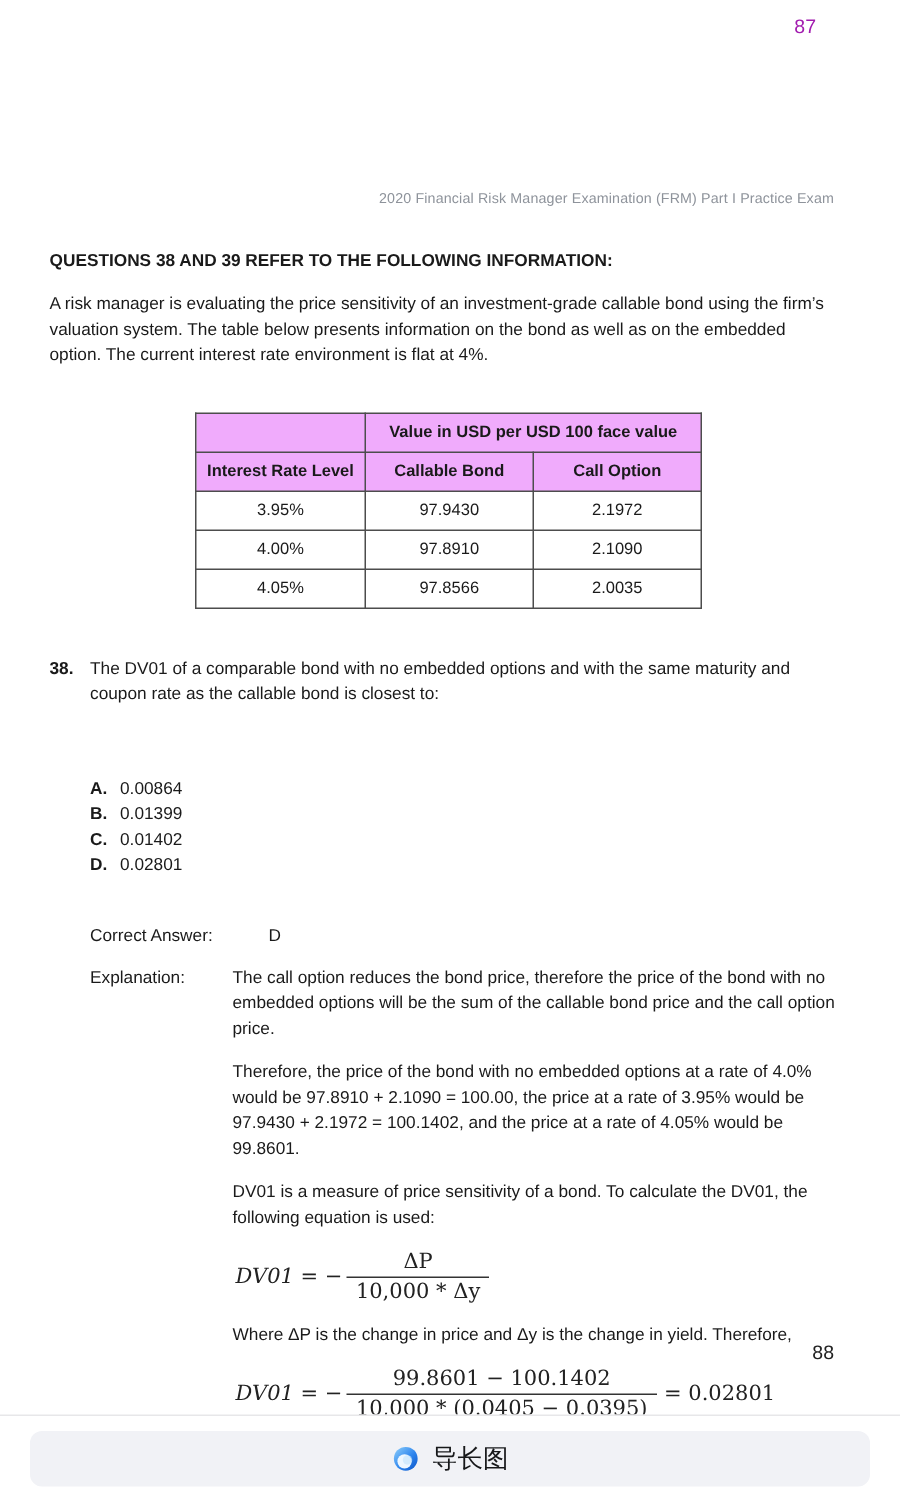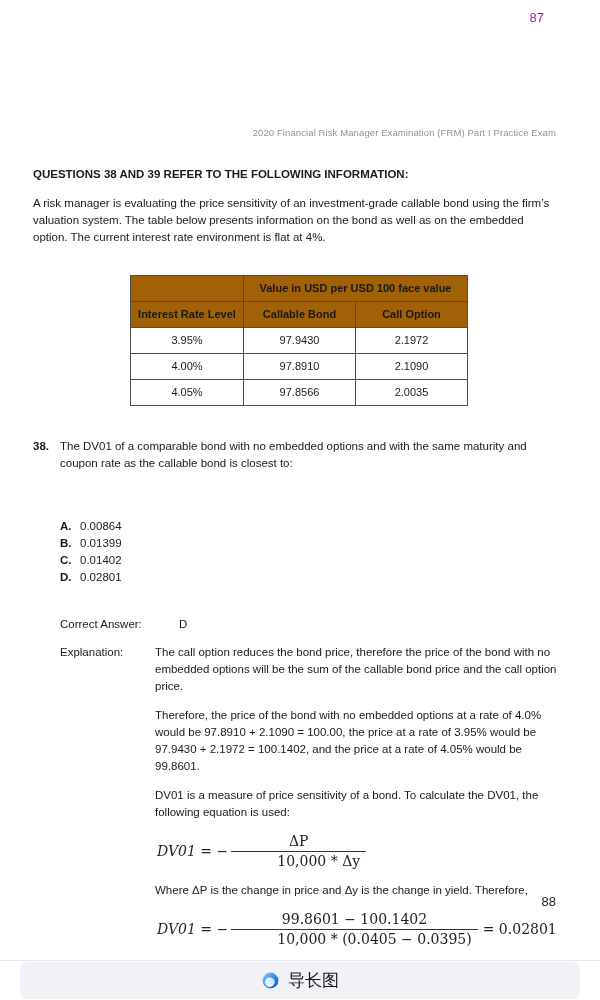--- a/index.html
+++ b/index.html
@@ -10,21 +10,21 @@
   }
   .pagenum-top { position:absolute; top:10px; right:56px; font-size:13px; color:#a21caf; }
   .doc-header { position:absolute; top:127px; right:44px; font-size:9.5px; color:#8e939b; letter-spacing:.1px; }
   .content { position:absolute; top:166px; left:33px; width:527px; font-size:11.5px; line-height:17px; }
 
   .section-heading { font-weight:bold; margin:0 0 12px 0; }
   .intro { margin:0 0 29px 0; }
 
   table.bond { border-collapse:collapse; margin-left:97px; width:337px; font-size:11px; table-layout:fixed; }
   table.bond td, table.bond th { border:1px solid #4d4d4d; text-align:center; padding:4px 2px; height:24px; }
-  table.bond .hdr { background:#a16207; font-weight:bold; }
+  table.bond .hdr { background:#f0abfc; font-weight:bold; }
   table.bond col.c1 { width:113px; } table.bond col.c2 { width:112px; } table.bond col.c3 { width:112px; }
 
   .qblock { margin-top:32px; }
   .qrow { display:flex; }
   .qnum { width:27px; font-weight:bold; flex:none; }
   .qtext { flex:1; }
 
   .options { margin:46px 0 0 27px; }
   .opt { display:flex; line-height:17px; }
   .opt .letter { width:20px; font-weight:bold; flex:none; }
@@ -33,27 +33,27 @@
   .answer-row .label { width:95px; flex:none; }
   .expl-row { display:flex; margin-top:11px; margin-left:27px; }
   .expl-row .label { width:95px; flex:none; }
   .expl-body { flex:1; width:405px; }
   .expl-body p { margin:0 0 12px 0; }
 
   .formula { margin:4px 0 12px 2px; font-family:"DejaVu Serif", serif; font-size:14px; color:#222; display:flex; align-items:center; }
   .formula .flhs { font-style:italic; margin-right:3px; white-space:nowrap; }
   .formula .frac { display:inline-block; text-align:center; vertical-align:middle; }
   .formula .num { display:block; border-bottom:1px solid #333; padding:0 6px 1px 6px; }
-  .formula .den { display:block; padding:1px 6px 0 6px;margin-left:40px; }
+  .formula .den { display:block; padding:1px 6px 0 6px; }
   .formula .frhs { margin-left:5px; white-space:nowrap; }
 
   .pagenum-bottom { position:absolute; top:894px; right:44px; font-size:13px; color:#222; }
 
   .toolbar {
-    position:absolute; left:0; right:0; bottom:0; height:40px; background:#fff;
+    position:absolute; left:0; right:0; bottom:0; height:57px; background:#fff;
     border-top:1px solid #e7e7e9; display:flex; align-items:center; padding:0 20px; gap:80px;
   }
   .tb-btn {
     flex:1; height:37px; border:none; border-radius:8px; background:#f1f2f6;
     display:flex; align-items:center; justify-content:center; gap:8px;
     font-size:17px; color:#17181a; font-family:"Liberation Sans", sans-serif; cursor:pointer;
   }
   .tb-btn svg { display:block; }
 </style>
 </head>

